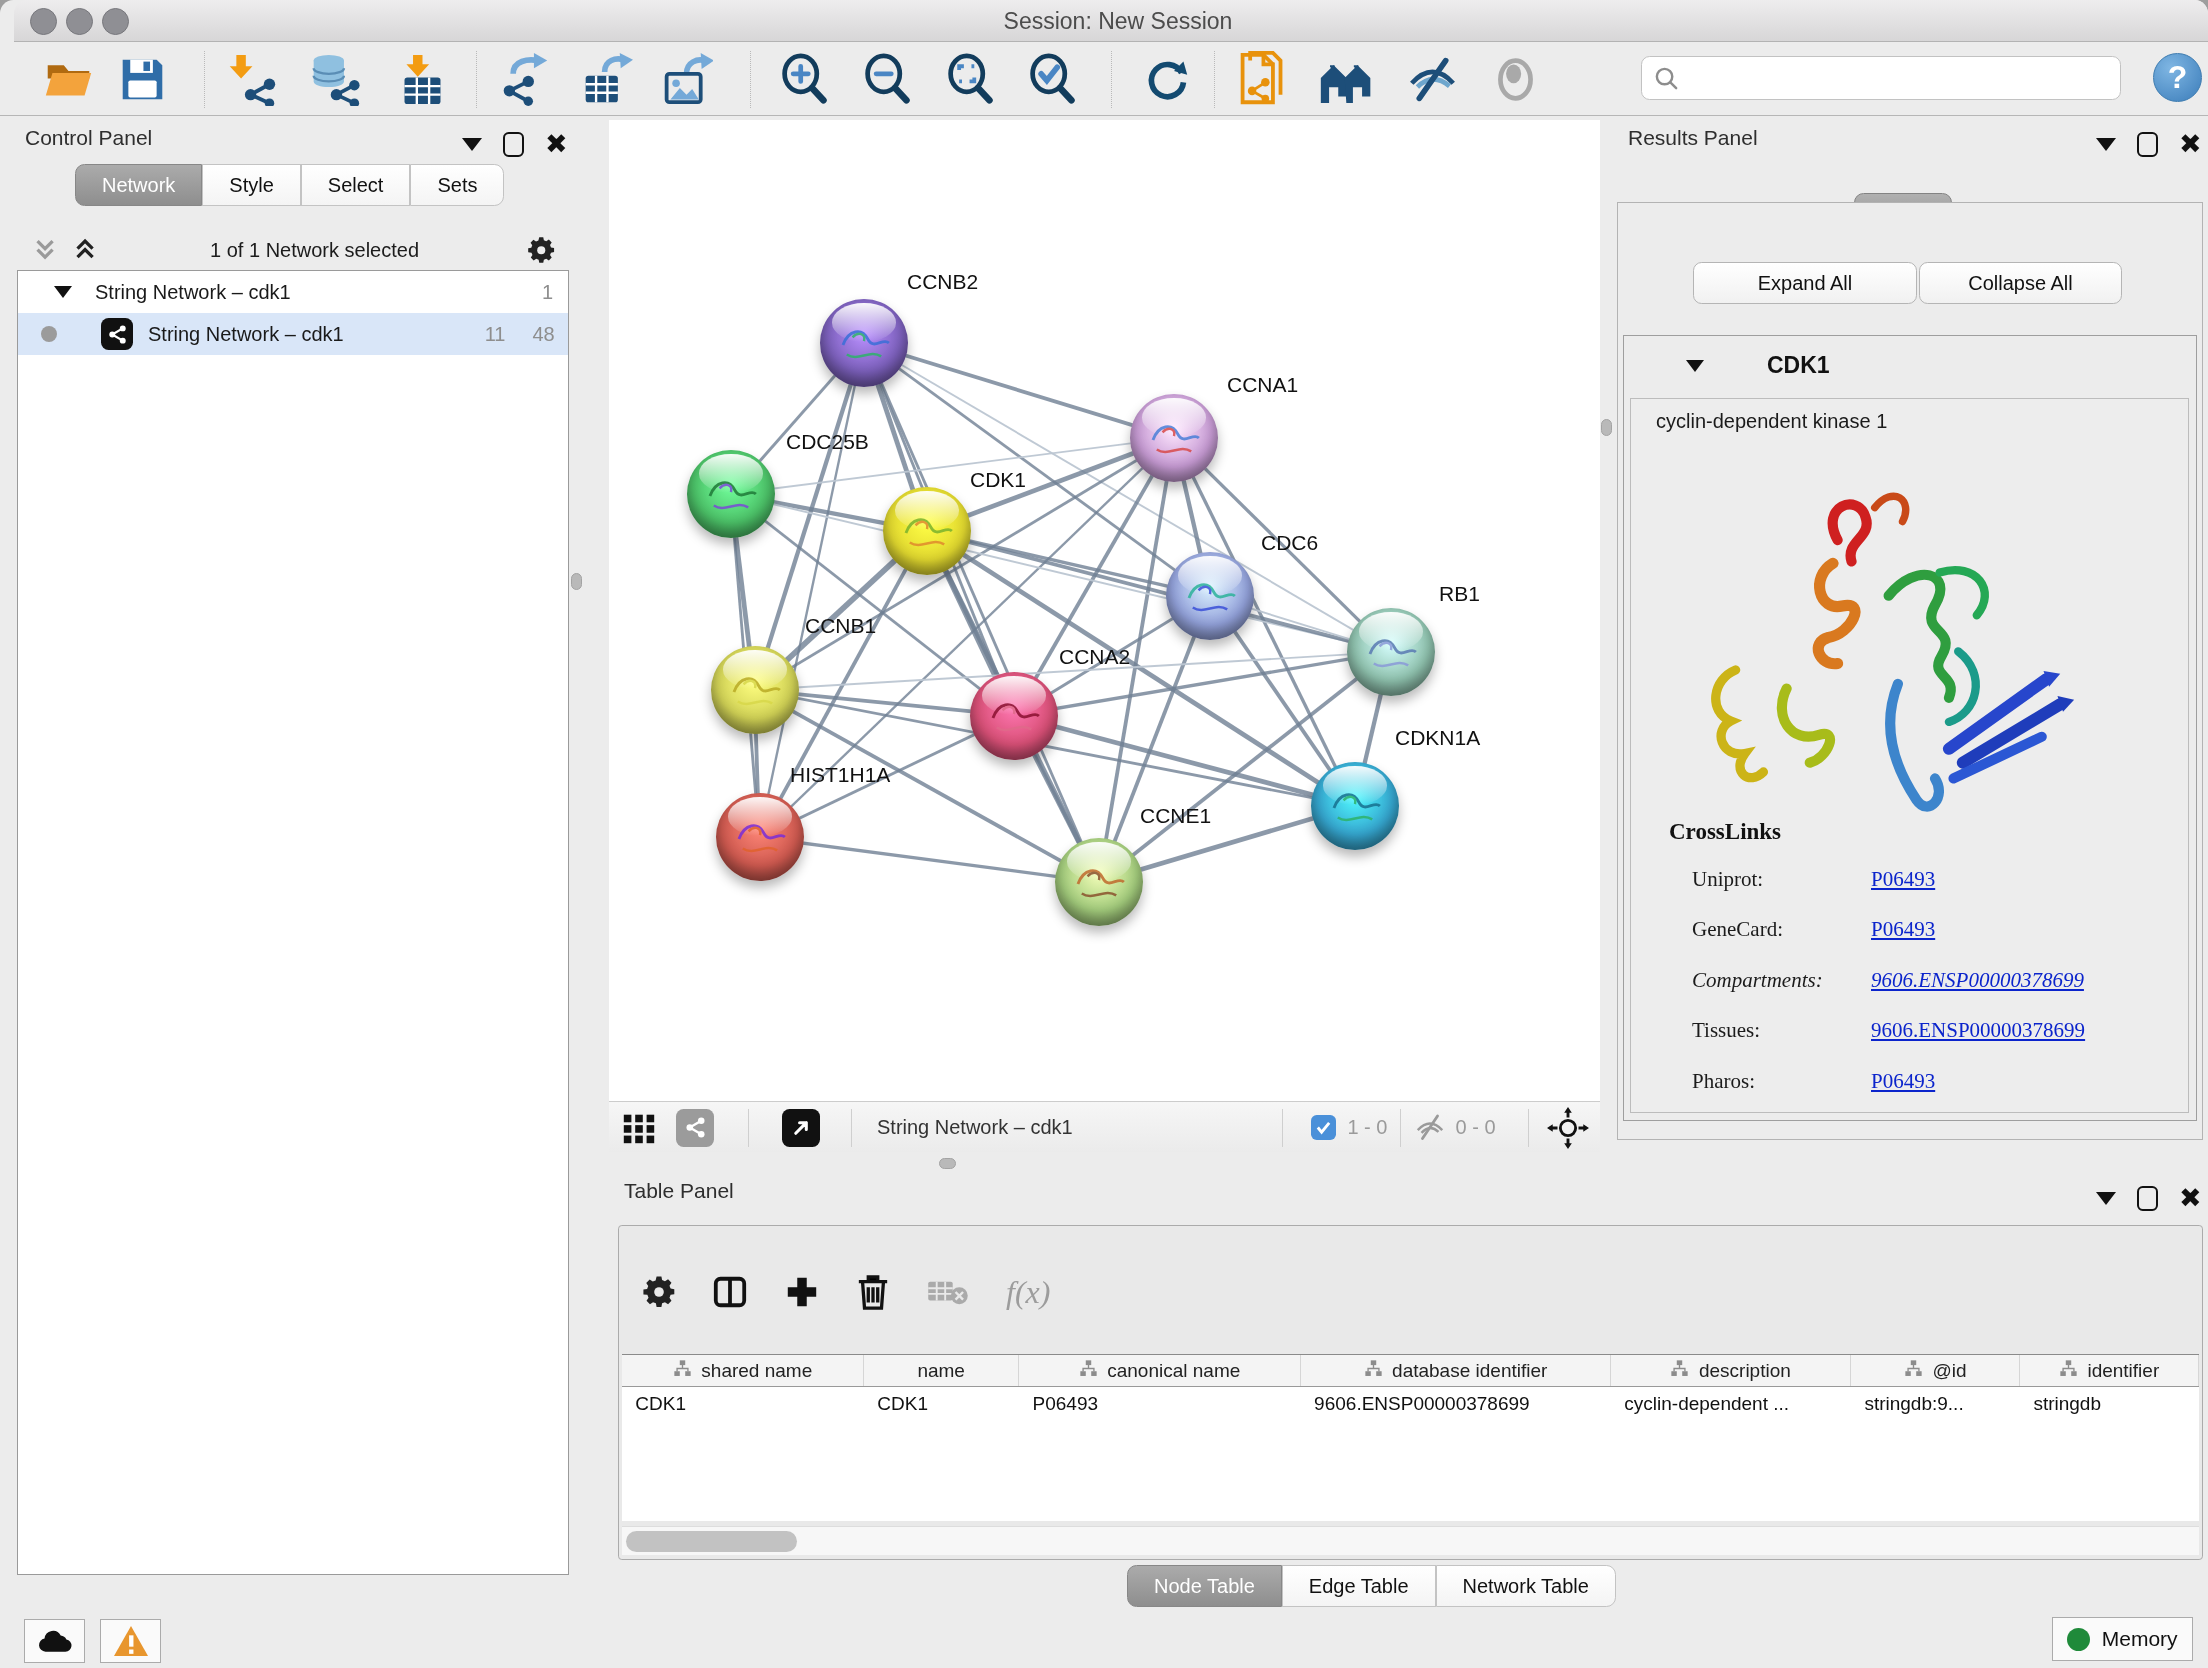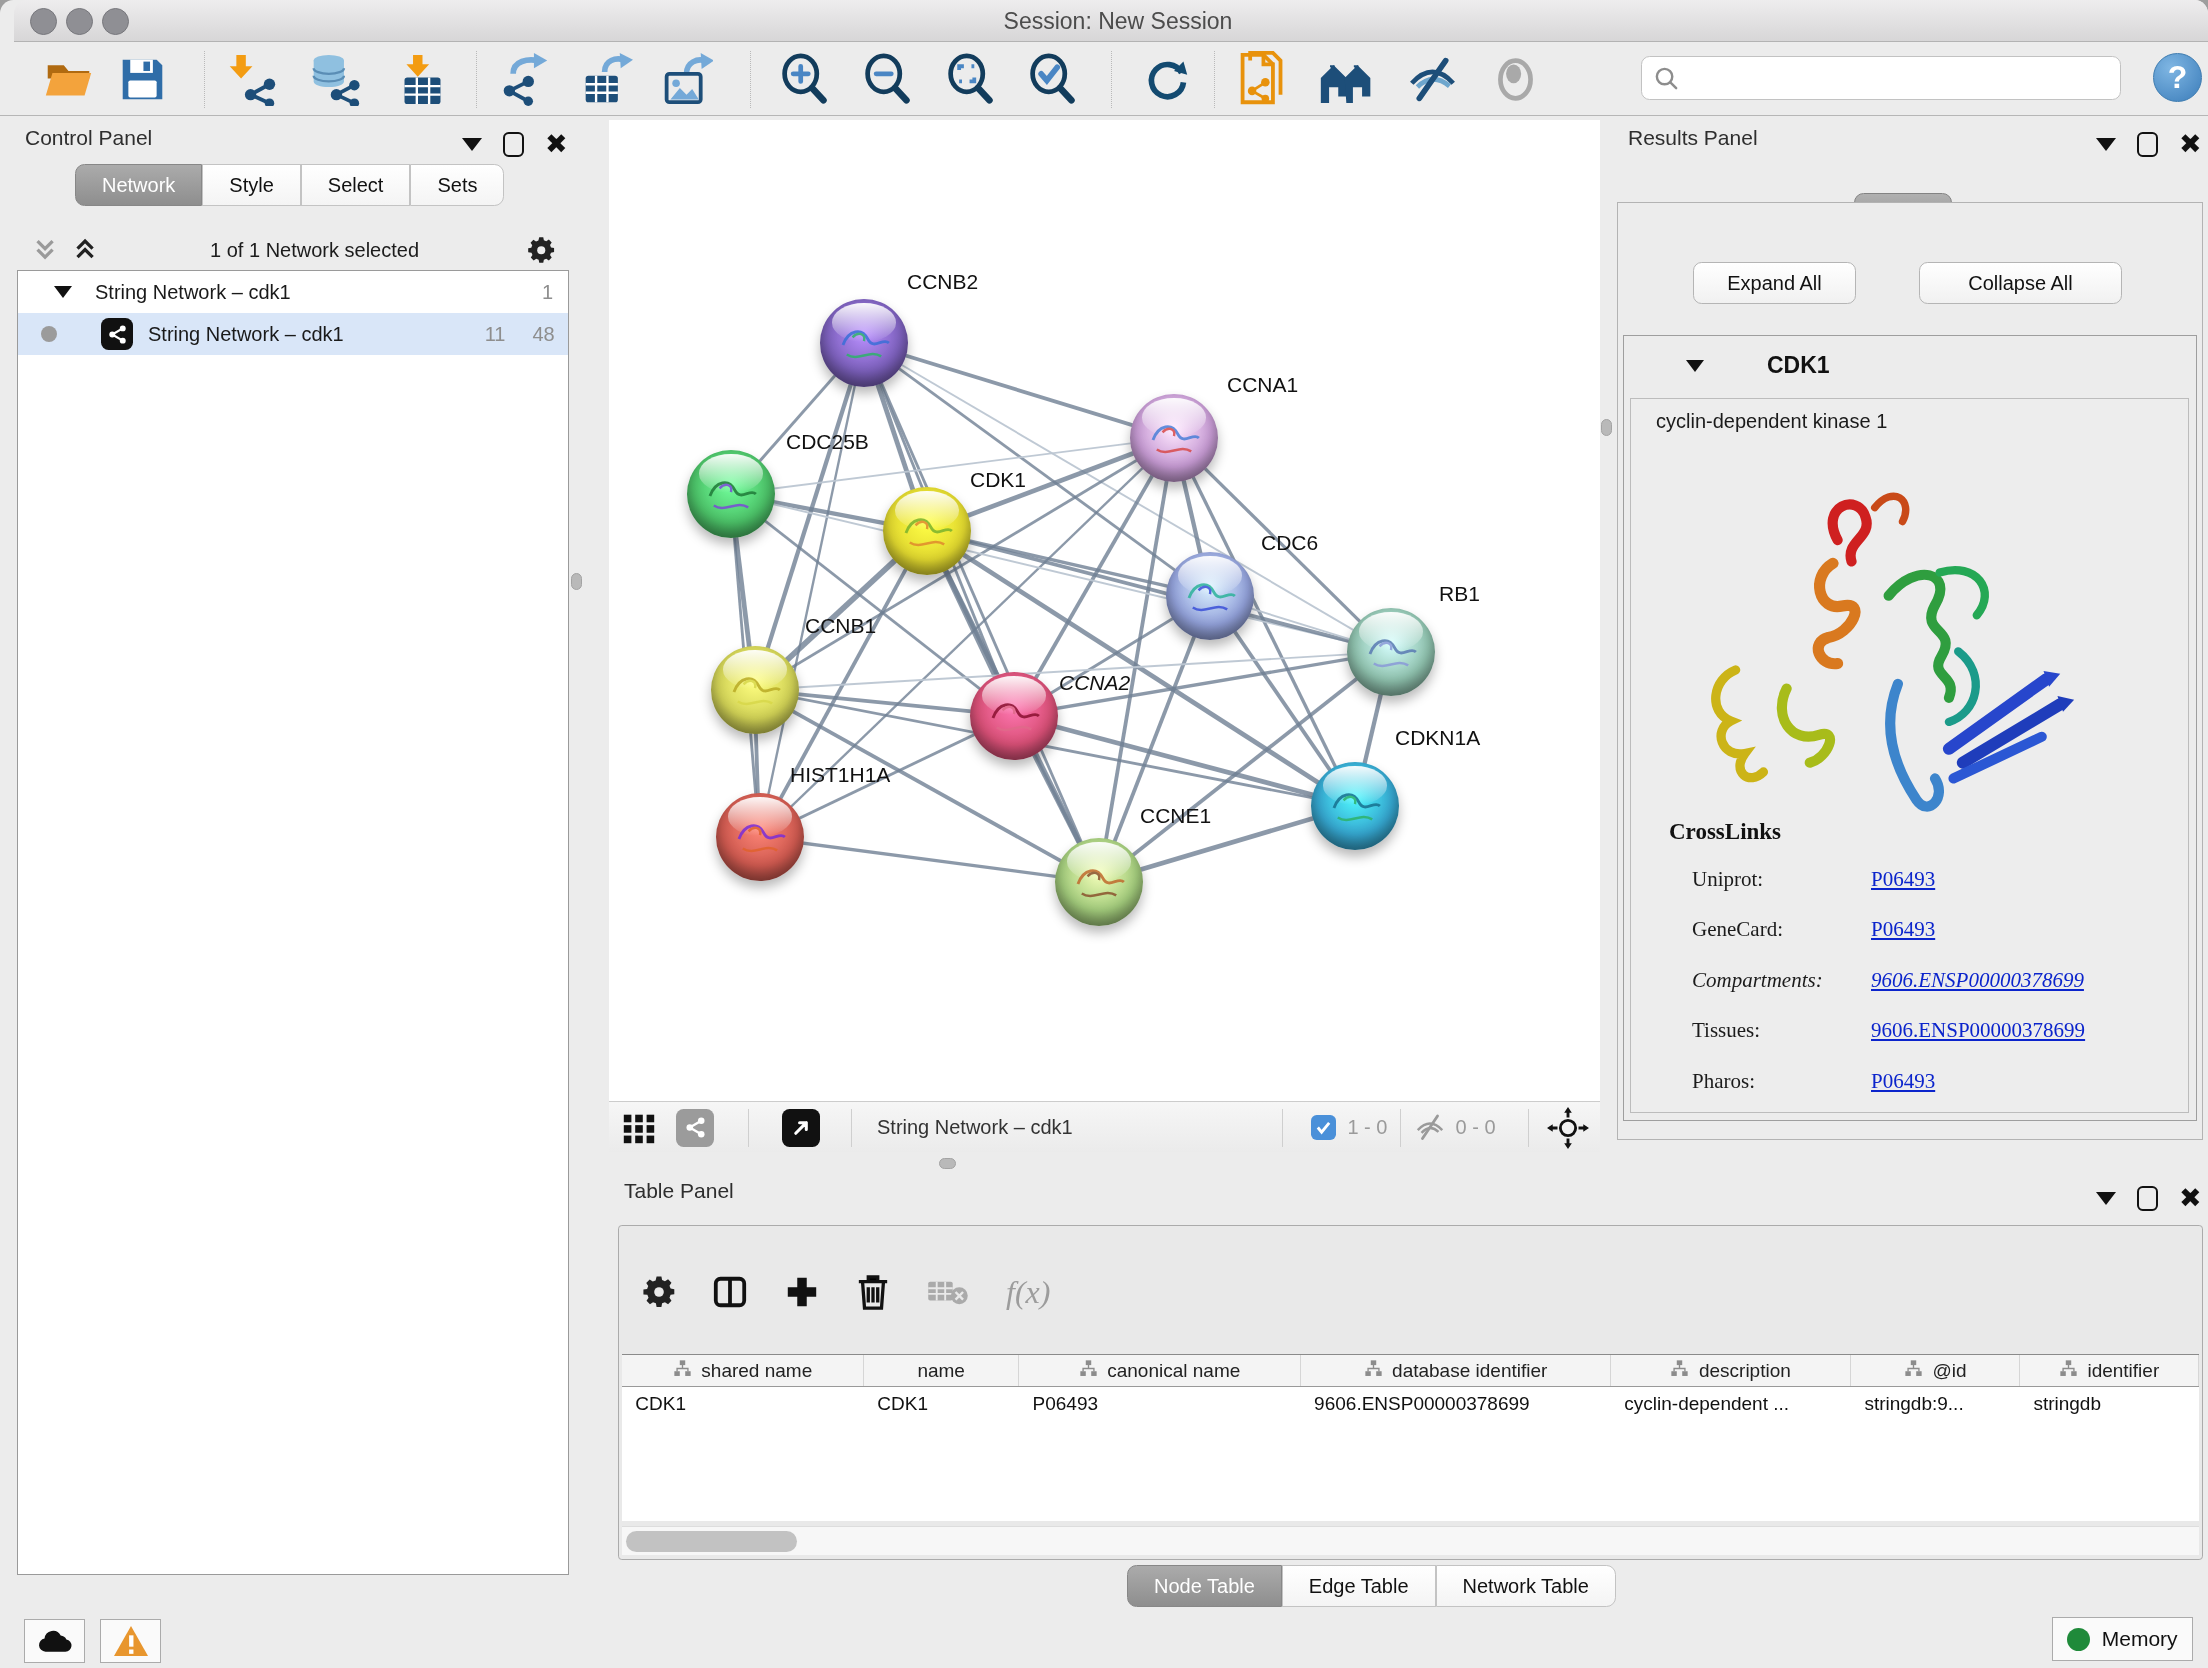--- a/index.html
+++ b/index.html
@@ -425,21 +425,21 @@
     <path d="M28 58 C40 66 52 52 64 60 M34 40 C40 34 48 36 46 44" fill="none" stroke="#d8d84a" stroke-width="2.6"></path>
         </svg>
       </div>
       <div class="node-label" style="left: 196px; top: 494px;">CCNB1</div>
       <div class="node" style="left: 361px; top: 552px; background: radial-gradient(circle at 50% 40%, rgb(255, 120, 179) 0%, rgb(217, 80, 119) 55%, rgb(130, 48, 71) 100%);">
         <svg width="88" height="88" viewBox="0 0 92 92">
     <path d="M24 48 C30 32 44 30 50 42 C56 54 66 40 72 46" fill="none" stroke="#8a1030" stroke-width="3"></path>
     <path d="M28 58 C40 66 52 52 64 60 M34 40 C40 34 48 36 46 44" fill="none" stroke="#e06a8a" stroke-width="2.6"></path>
         </svg>
       </div>
-      <div class="node-label" style="left: 450px; top: 551px; font-style: italic;">CCNA2</div>
+      <div class="node-label" style="left: 450px; top: 525px;">CCNA2</div>
       <div class="node" style="left: 702px; top: 642px; background: radial-gradient(circle at 50% 40%, rgb(80, 249, 255) 0%, rgb(53, 166, 207) 55%, rgb(32, 100, 124) 100%);">
         <svg width="88" height="88" viewBox="0 0 92 92">
     <path d="M24 48 C30 32 44 30 50 42 C56 54 66 40 72 46" fill="none" stroke="#17708f" stroke-width="3"></path>
     <path d="M28 58 C40 66 52 52 64 60 M34 40 C40 34 48 36 46 44" fill="none" stroke="#2db36a" stroke-width="2.6"></path>
         </svg>
       </div>
       <div class="node-label" style="left: 786px; top: 606px;">CDKN1A</div>
       <div class="node" style="left: 107px; top: 673px; background: radial-gradient(circle at 50% 40%, rgb(255, 135, 120) 0%, rgb(208, 90, 80) 55%, rgb(125, 54, 48) 100%);">
         <svg width="88" height="88" viewBox="0 0 92 92">
     <path d="M24 48 C30 32 44 30 50 42 C56 54 66 40 72 46" fill="none" stroke="#7a2dd8" stroke-width="3"></path>
@@ -526,21 +526,21 @@
   <div class="grip h" style="left:939px; top:1158px"></div>
 
   <div class="panel-title" style="left:1628px; top:126px">Results Panel</div>
   <div class="panel-ctrls" style="left:2096px; top:131px">
     <span class="pc-collapse"></span>
     <span class="pc-float"></span>
     <span class="pc-close">✖</span>
   </div>
   <div class="rp-tab">String</div>
   <div class="rp-outer"></div>
-  <button class="rp-btn" style="left:1693px; top:262px; width:163px">Expand All</button>
+  <button class="rp-btn" style="left:1693px; top:262px; width:224px">Expand All</button>
   <button class="rp-btn" style="left:1919px; top:262px; width:203px">Collapse All</button>
   <div class="rp-inner"></div>
   <div class="rp-entry-header">
     <span class="tree-arrow" style="margin-left:63px"></span>
     <span class="rp-entry-name" style="margin-left:63px">CDK1</span>
   </div>
   <div class="rp-sub">
     <div class="rp-desc">cyclin-dependent kinase 1</div>
     <svg style="position:absolute; left:44px; top:53px" width="418" height="371" viewBox="0 0 440 400">
       <g fill="none" stroke-linecap="round">

